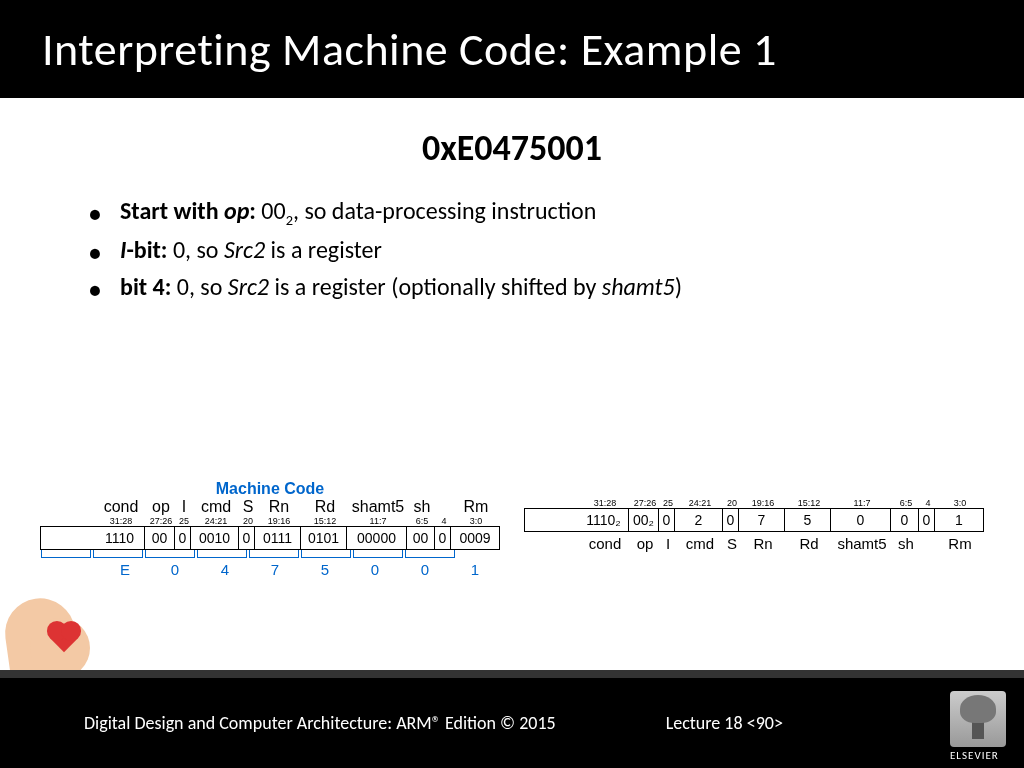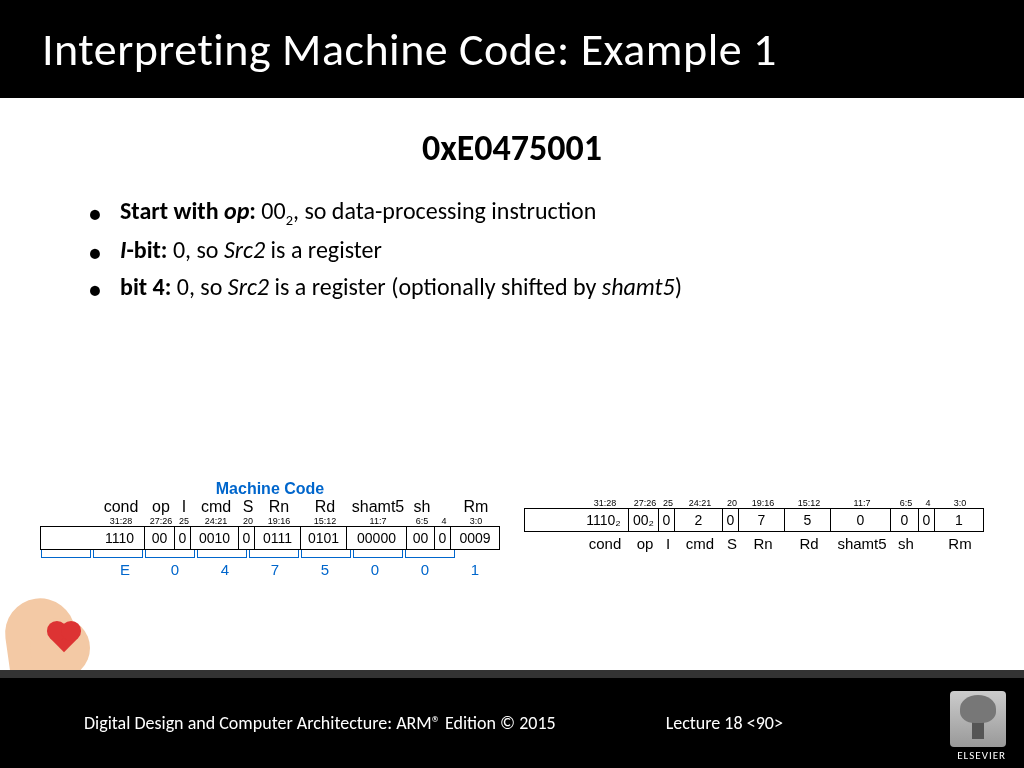--- a/index.html
+++ b/index.html
@@ -42,21 +42,21 @@
   .c-b4 { flex: 0 0 16px; }
   .c-rm { flex: 0 0 48px; }
   .c-hx { flex: 0 0 50px; }
 
   .brackets { display:flex; height:8px; }
   .brackets .br { border-bottom:1px solid #0066cc; border-left:1px solid #0066cc; border-right:1px solid #0066cc; margin:0 1px; }
 
   .footer-bar { position: absolute; bottom: 0; left: 0; right: 0; height: 90px; background: #000; display: flex; align-items: center; }
   .footer-strip { position: absolute; bottom: 90px; left: 0; right: 0; height: 8px; background: #333; }
   .footer-text { color: #fff; font-size: 18px; padding-left: 84px; display: flex; gap: 110px; }
-  .elsevier { position: absolute; right: 18px; bottom: 6px; text-align: right; color: #fff; }
+  .elsevier { position: absolute; right: 18px; bottom: 6px; text-align: left; color: #fff; }
   .elsevier .tree { width: 56px; height: 56px; margin: 0 auto 2px auto; background: linear-gradient(#ccc,#999); border-radius: 4px; position: relative; }
   .elsevier .tree::before { content:""; position:absolute; left:22px; top:8px; width:12px; height:40px; background:#555; }
   .elsevier .tree::after { content:""; position:absolute; left:10px; top:4px; width:36px; height:28px; background:#777; border-radius:50% 50% 40% 40%; }
   .elsevier .lab { font-size: 11px; letter-spacing: 1px; }
 
   .arm-illust { position: absolute; left: 0; bottom: 30px; width: 110px; height: 150px; }
   .arm-illust .flesh { position:absolute; left:10px; bottom:0; width:70px; height:140px; background:#f3c9a5; border-radius:40px 40px 10px 10px; transform:rotate(-8deg); }
   .arm-illust .bicep { position:absolute; left:30px; bottom:60px; width:60px; height:60px; background:#f3c9a5; border-radius:50%; }
   .arm-illust .tat { position:absolute; left:34px; bottom:18px; width:50px; height:38px; background:repeating-linear-gradient(90deg,#7a3,#7a3 3px,#c44 3px,#c44 6px,#48c 6px,#48c 9px,#ca3 9px,#ca3 12px); border-radius:4px; transform:rotate(-8deg); }
   .arm-illust .heart { position:absolute; left:54px; bottom:90px; width:20px; height:20px; background:#d33; transform:rotate(45deg); }

